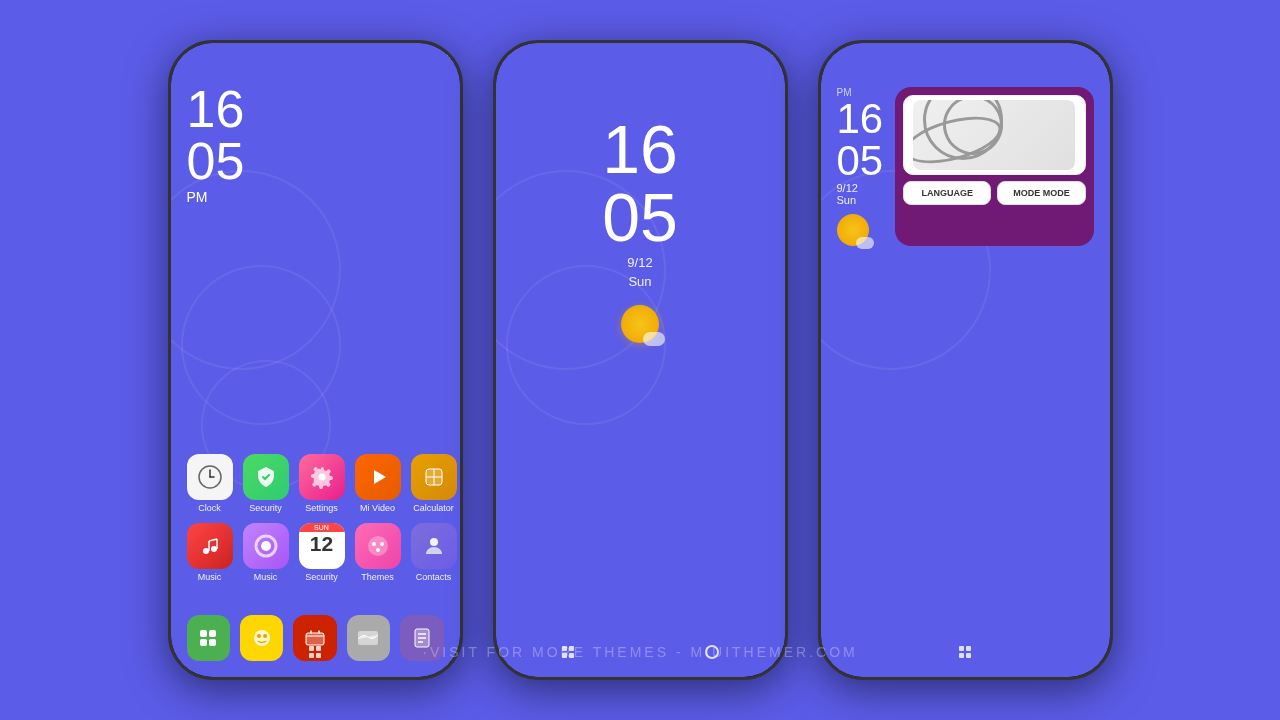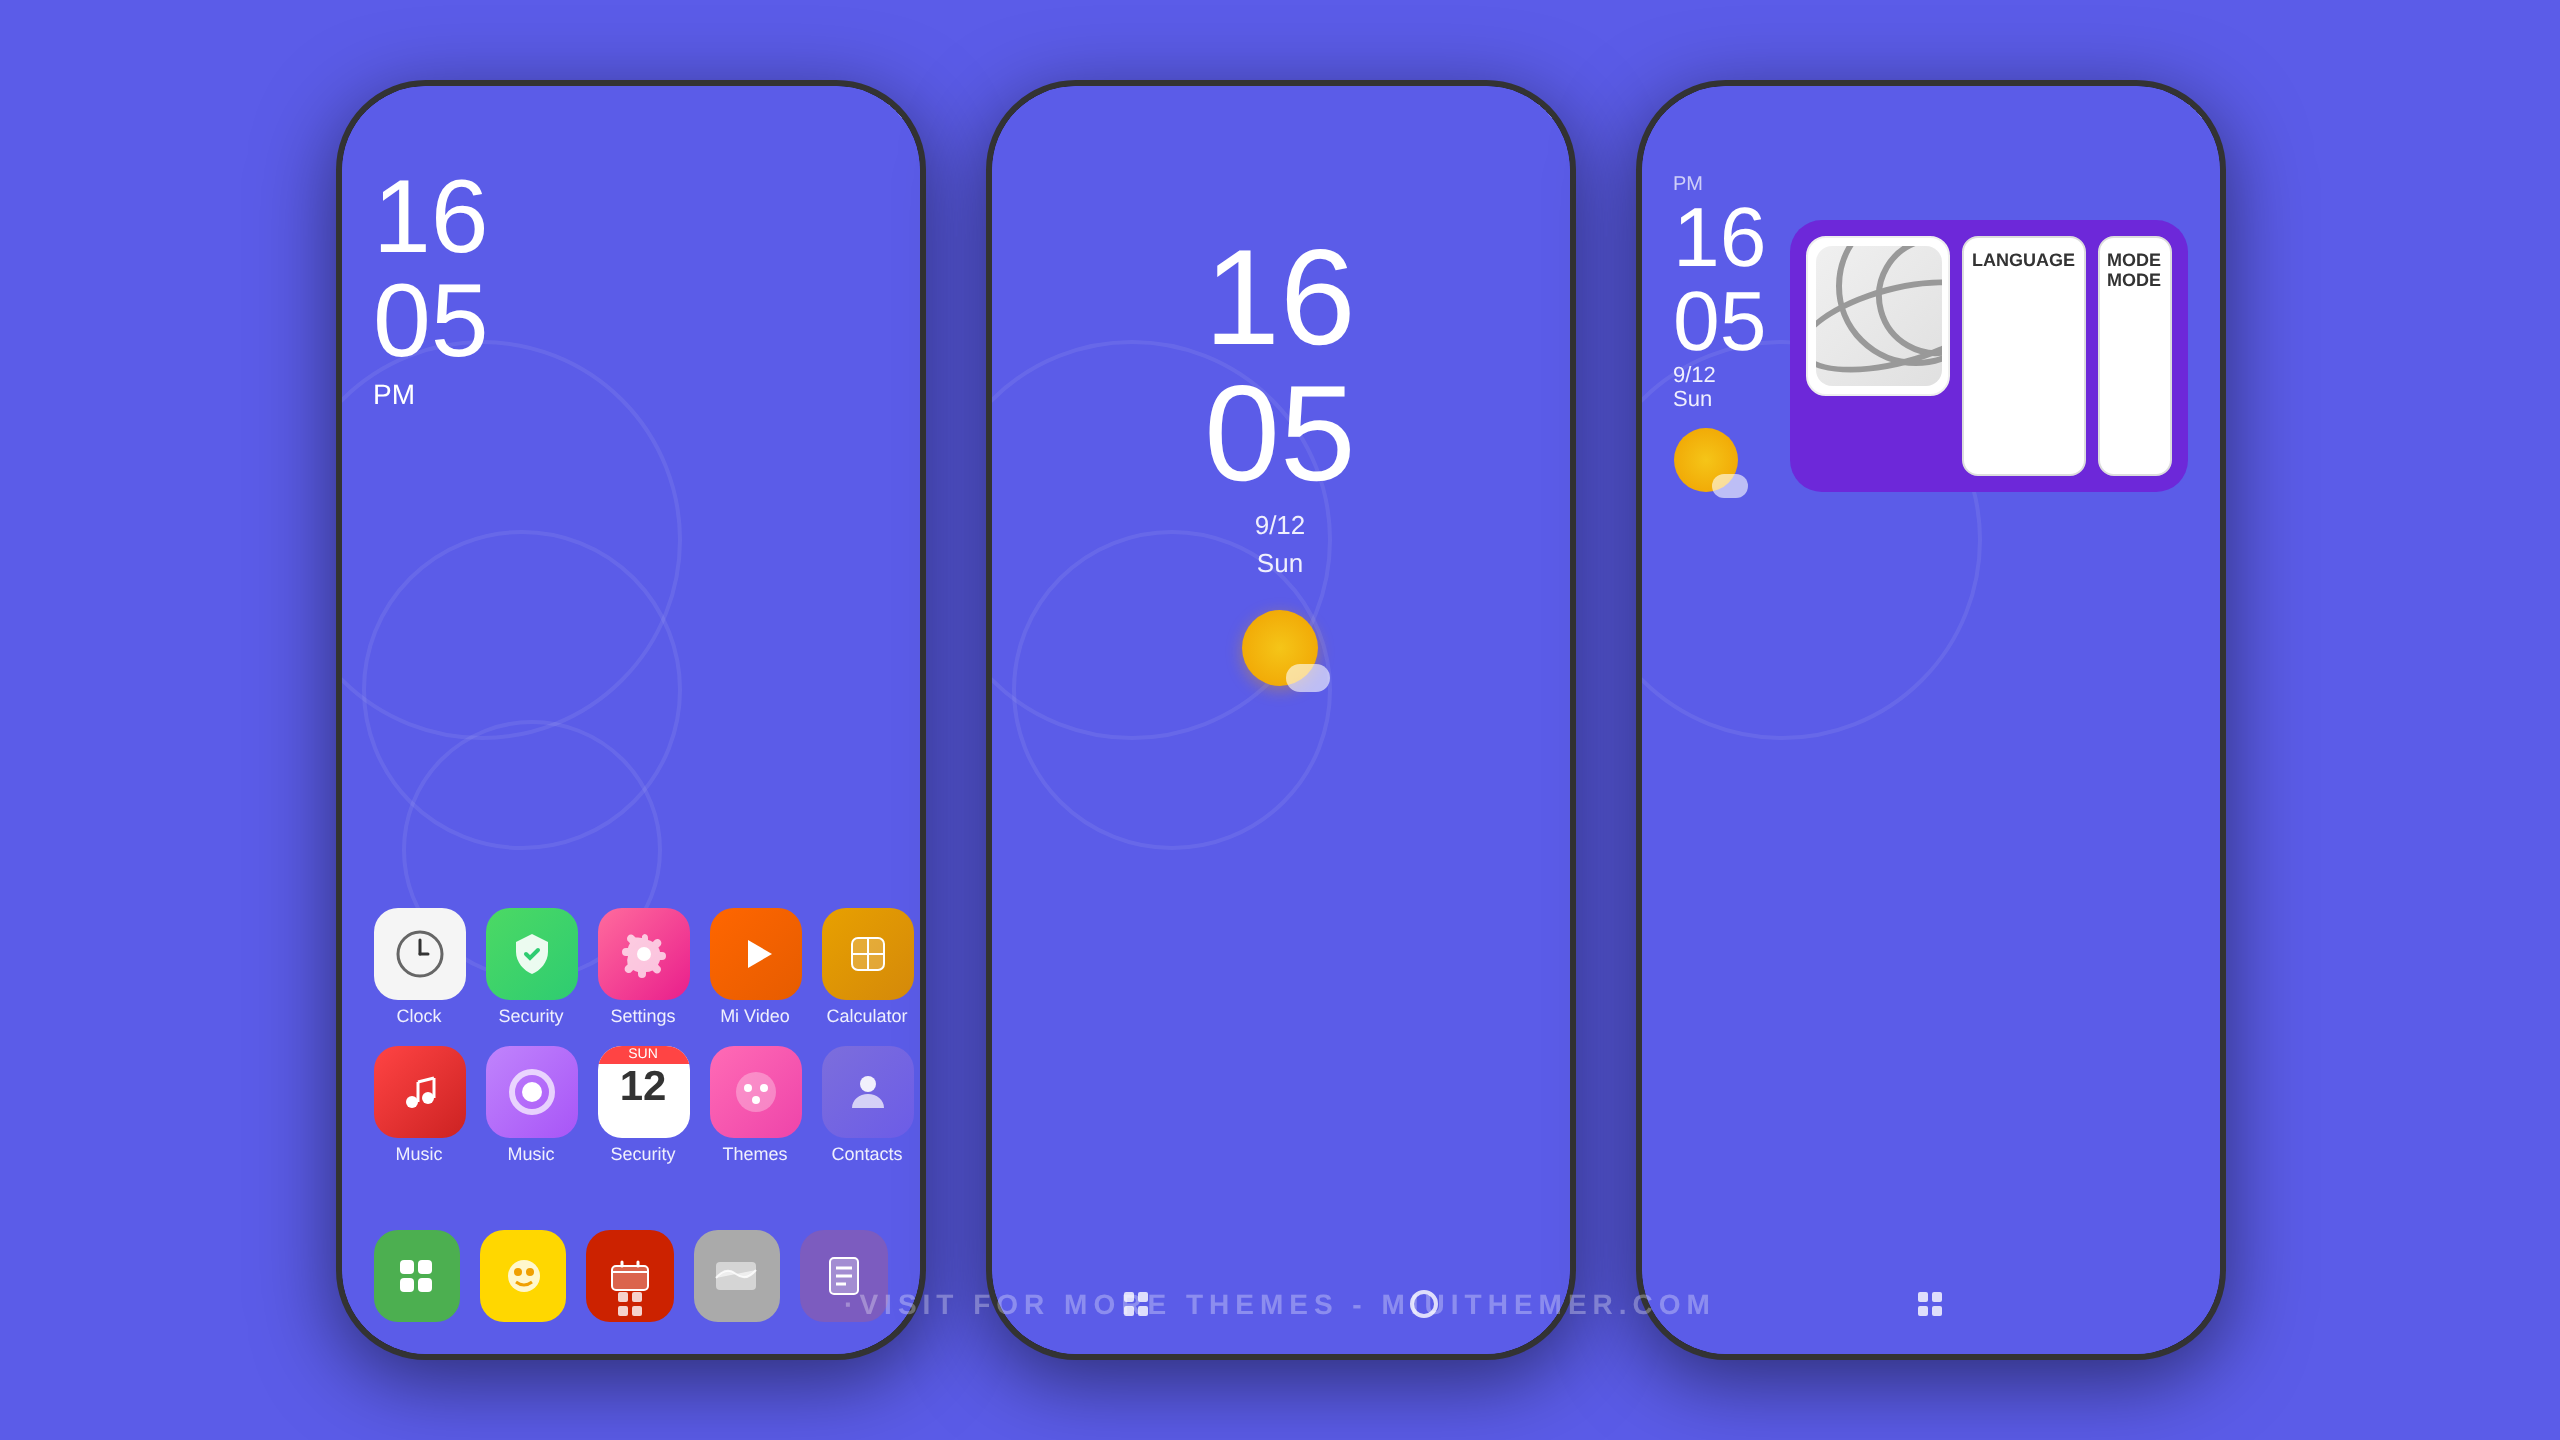--- a/index.html
+++ b/index.html
@@ -16,21 +16,21 @@
     }
 
     .watermark {
       position: absolute;
       bottom: 60px;
       left: 50%;
       transform: translateX(-50%);
       color: rgba(255,255,255,0.3);
       font-size: 14px;
       letter-spacing: 3px;
-      font-weight: bold;
+      font-weight: normal;
       white-space: nowrap;
       z-index: 10;
     }
 
     .phones-container {
       display: flex;
       gap: 30px;
       align-items: center;
       justify-content: center;
     }
@@ -416,28 +416,27 @@
       position: absolute;
       bottom: -3px;
       right: -5px;
       width: 18px;
       height: 12px;
       background: rgba(255,255,255,0.6);
       border-radius: 6px;
     }
 
     .settings-card {
-      background: #6d28d9;
+      background: #701a75;
       border-radius: 16px;
       padding: 8px;
       flex: 1;
       display: flex;
-      flex-direction: row;
+      flex-direction: column;
       gap: 6px;
-      margin-top: 23px;
     }
 
     .theme-preview {
       width: 100%;
       height: 80px;
       background: white;
       border-radius: 10px;
       border: 1px solid #eee;
       overflow: hidden;
       display: flex;

